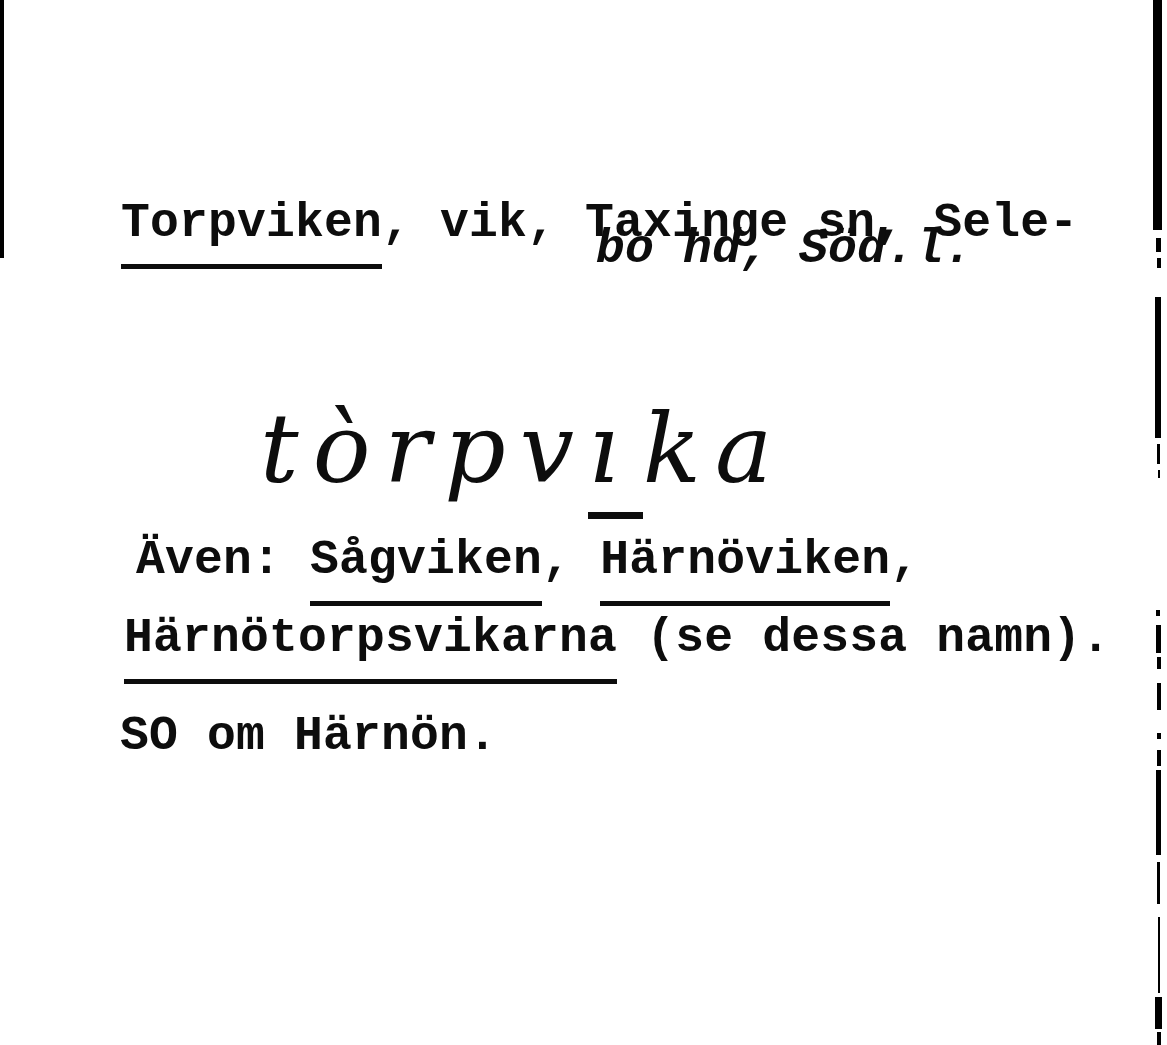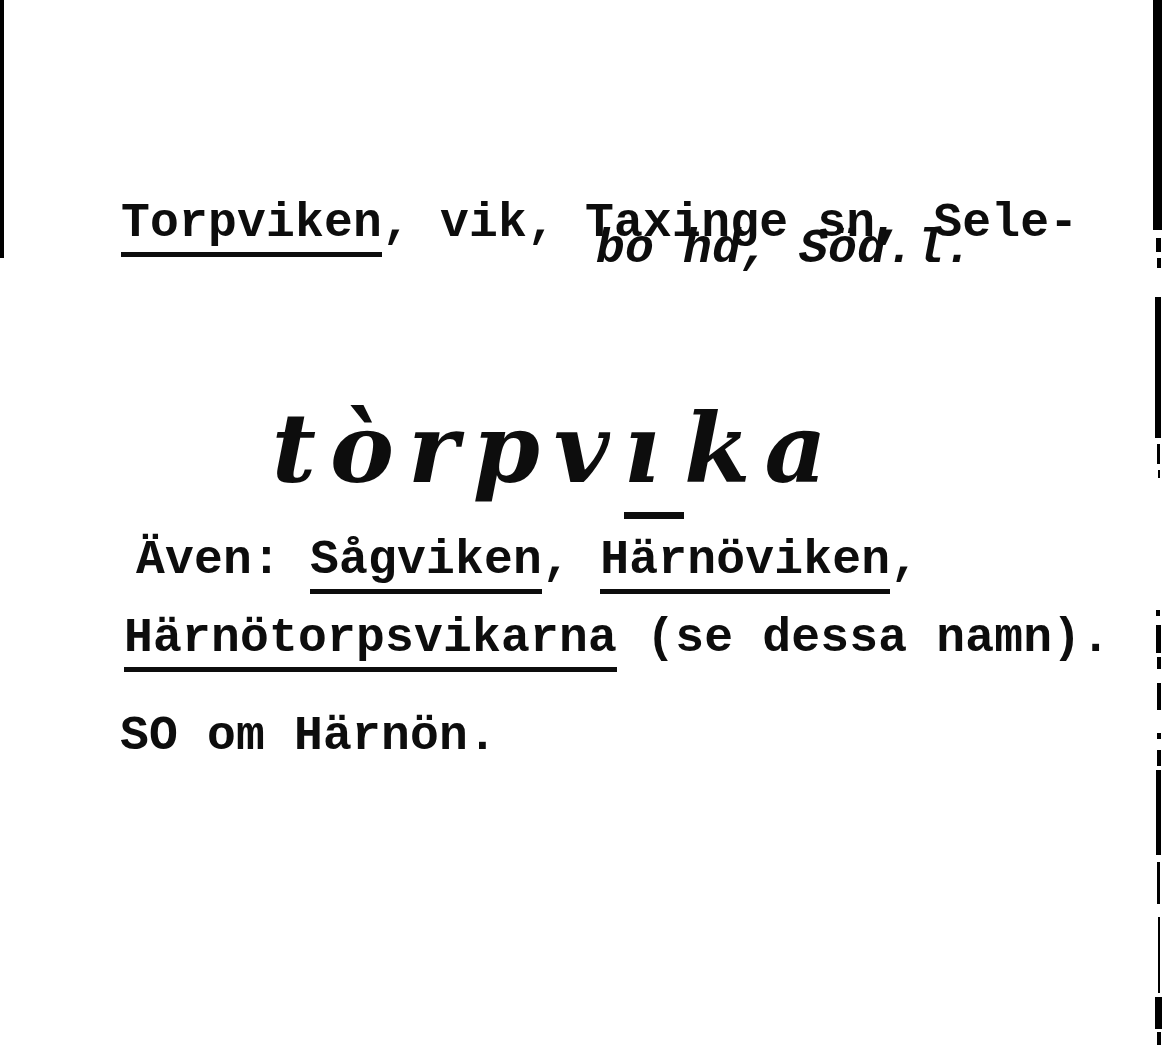--- a/index.html
+++ b/index.html
@@ -21,30 +21,30 @@
     font-family: "Liberation Mono", "DejaVu Sans Mono", monospace;
     font-weight: 700;
     font-size: 48px;
     line-height: 52px;
     letter-spacing: 0.2px;
     color: #0d0d0d;
     white-space: pre;
   }
   .u {
     border-bottom: 5px solid #0d0d0d;
-    padding-bottom: 2px;
+    padding-bottom: 14px;
   }
   
   .phonetic {
     position: absolute;
     left: 82px;
     top: 305px;
     font-family: "DejaVu Serif", serif;
     font-style: italic;
-    font-weight: 700;
+    font-weight: 400;
     font-size: 96px;
     line-height: 96px;
     letter-spacing: 14px;
     color: #0d0d0d;
     white-space: pre;
     text-align: center;
   }
   .ph-u {
     border-bottom: 7px solid #0d0d0d;
     padding-bottom: 7px;

